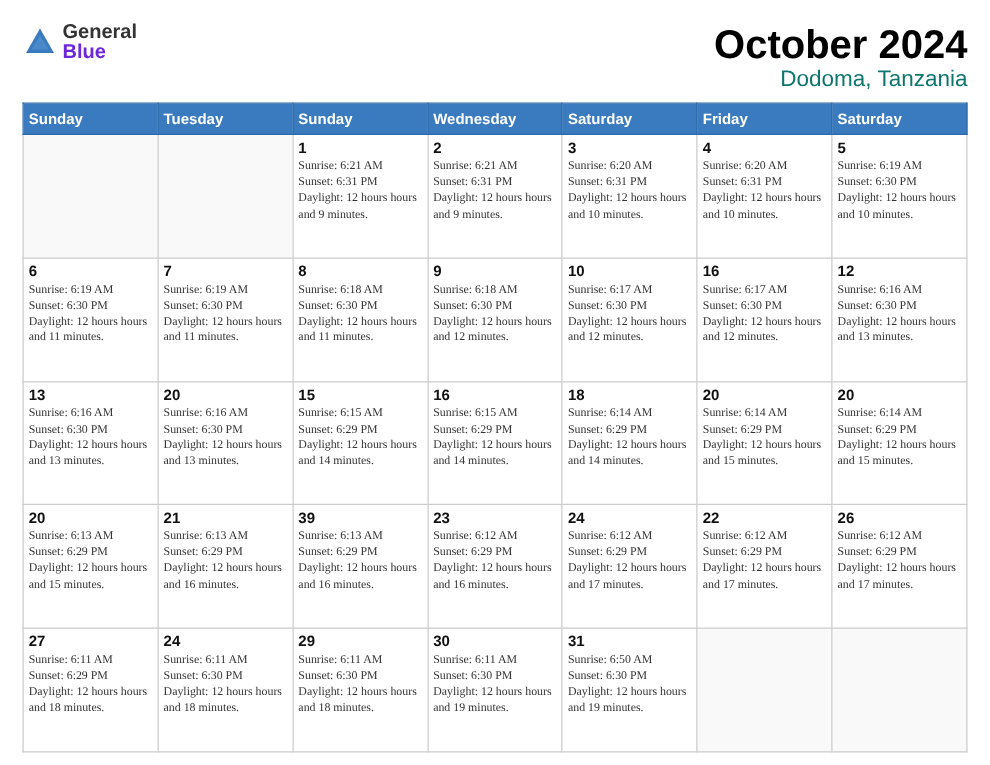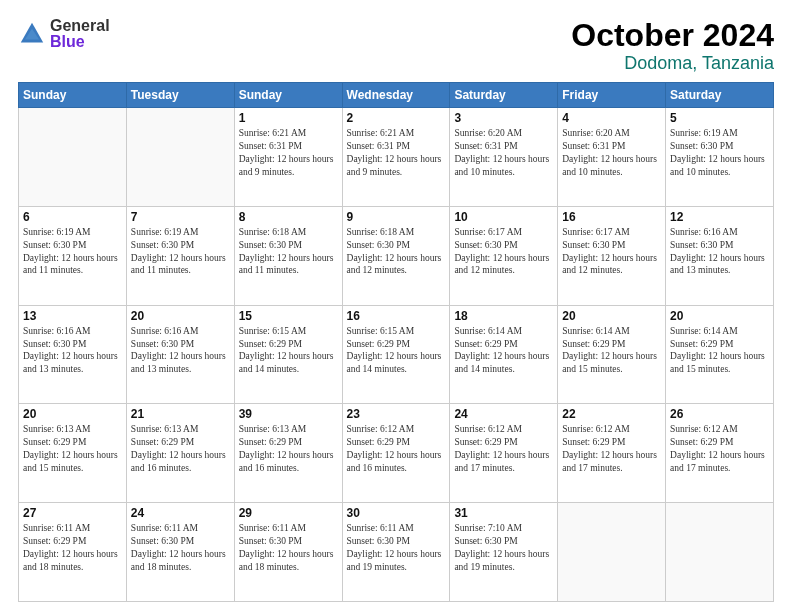--- a/index.html
+++ b/index.html
@@ -264,20 +264,20 @@
           <td>
             <div class="day-number">29</div>
             <div class="day-info"><span>Sunrise: 6:11 AM</span><br><span>Sunset: 6:30 PM</span><br><span>Daylight: 12 hours hours<br>and 18 minutes.</span></div>
           </td>
           <td>
             <div class="day-number">30</div>
             <div class="day-info"><span>Sunrise: 6:11 AM</span><br><span>Sunset: 6:30 PM</span><br><span>Daylight: 12 hours hours<br>and 19 minutes.</span></div>
           </td>
           <td>
             <div class="day-number">31</div>
-            <div class="day-info"><span>Sunrise: 7:10 AM</span><br><span>Sunset: 6:30 PM</span><br><span>Daylight: 12 hours hours<br>and 19 minutes.</span></div>
+            <div class="day-info"><span>Sunrise: 6:50 AM</span><br><span>Sunset: 6:30 PM</span><br><span>Daylight: 12 hours hours<br>and 19 minutes.</span></div>
           </td>
           <td class="empty"></td>
           <td class="empty"></td>
         </tr>
       </tbody>
   </table>
 </div>
 
 </body></html>

